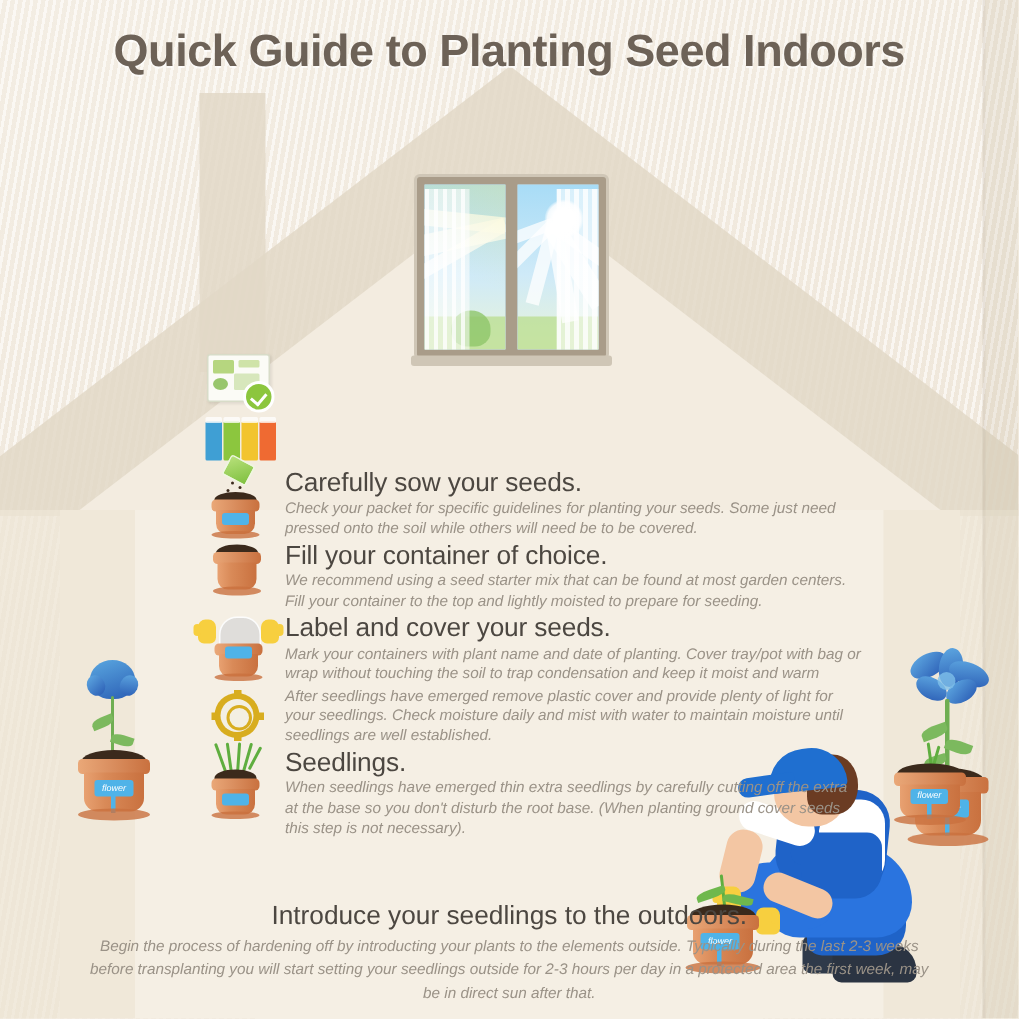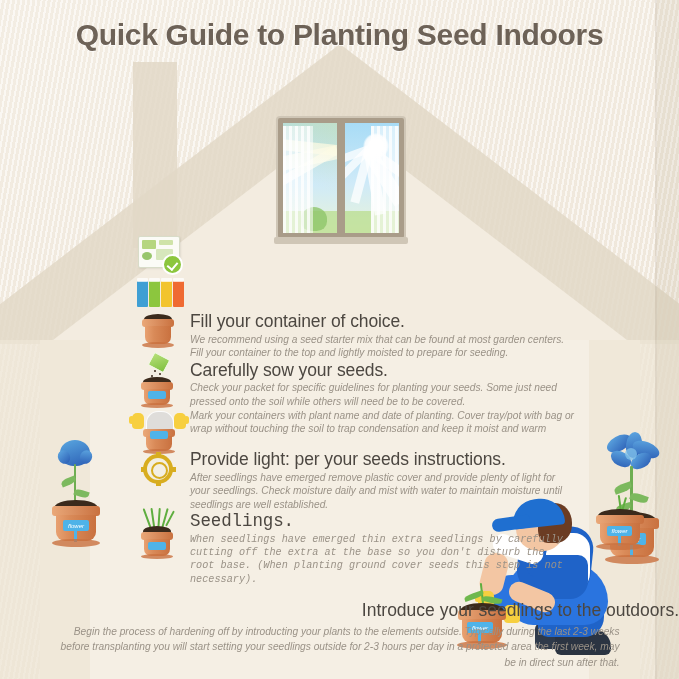--- a/index.html
+++ b/index.html
@@ -138,21 +138,21 @@
   .stem{position:absolute;background:#6fae52;border-radius:1px;}
   .leaf{position:absolute;background:#7cb95e;border-radius:50% 0 50% 0;}
   .bloom-bell{position:absolute;width:30px;height:26px;background:linear-gradient(160deg,#5aa7e0,#2b5fb5);border-radius:50% 50% 45% 45%;}
   .petal{position:absolute;background:linear-gradient(160deg,#5fa9e2,#2a5cb4);border-radius:50% 50% 50% 50%;}
 
   
   .gardener{position:absolute;left:430px;top:495px;width:250px;height:184px;}
   .g-part{position:absolute;}
 
   
-  .footer{position:absolute;left:0;top:600px;width:679px;text-align:right;}
+  .footer{position:absolute;left:0;top:600px;width:679px;text-align:center;}
   .footer h3{margin:0;font-weight:normal;font-size:17.5px;color:#4c4741;}
   .footer p{margin:3px auto 0;width:560px;font-size:10.2px;line-height:1.5;color:#9a9287;font-style:italic;}
 </style>
 </head>
 <body>
 
 <div id="poster">
 
   <div class="bg-layer">
     <div class="chimney"></div>
@@ -299,75 +299,75 @@
         <div class="ic cal c2"></div>
         <div class="ic cal c3"></div>
         <div class="ic cal c4"></div>
         <div class="ic cal-top" style="left:3px;"></div>
         <div class="ic cal-top" style="left:15px;"></div>
         <div class="ic cal-top" style="left:27px;"></div>
         <div class="ic cal-top" style="left:39px;"></div>
       </div>
     </div>
 
-    <div class="step">
-      <div class="icon" style="top:0;">
-        <div class="ic soil" style="left:10px;top:2px;width:28px;height:11px;"></div>
-        <div class="ic pot-rim" style="left:8px;top:7px;width:32px;height:8px;"></div>
-        <div class="ic pot-body" style="left:11px;top:14px;width:26px;height:18px;border-radius:0 0 7px 7px;"></div>
-        <div class="ic pot-saucer" style="left:8px;top:30px;width:32px;height:6px;"></div>
-      </div>
-      <h3>Fill your container of choice.</h3>
-      <p>We recommend using a seed starter mix that can be found at most garden centers. Fill your container to the top and lightly moisted to prepare for seeding.</p>
-    </div>
-
     <div class="step" style="min-height:46px;">
       <div class="icon" style="top:-6px;height:56px;">
         <div class="ic packet" style="left:16px;top:0;"></div>
         <div class="ic seed" style="left:20px;top:15px;"></div>
         <div class="ic seed" style="left:25px;top:18px;"></div>
         <div class="ic seed" style="left:17px;top:20px;"></div>
         <div class="ic soil" style="left:9px;top:22px;width:28px;height:10px;"></div>
         <div class="ic pot-rim" style="left:7px;top:27px;width:32px;height:8px;"></div>
         <div class="ic pot-body" style="left:10px;top:34px;width:26px;height:16px;border-radius:0 0 7px 7px;"></div>
         <div class="ic tag" style="left:14px;top:36px;width:18px;height:8px;"></div>
         <div class="ic pot-saucer" style="left:7px;top:48px;width:32px;height:5px;"></div>
       </div>
       <h3>Carefully sow your seeds.</h3>
       <p>Check your packet for specific guidelines for planting your seeds.  Some just need pressed onto the soil while others will need be to be covered.</p>
     </div>
 
     <div class="step">
+      <div class="icon" style="top:0;">
+        <div class="ic soil" style="left:10px;top:2px;width:28px;height:11px;"></div>
+        <div class="ic pot-rim" style="left:8px;top:7px;width:32px;height:8px;"></div>
+        <div class="ic pot-body" style="left:11px;top:14px;width:26px;height:18px;border-radius:0 0 7px 7px;"></div>
+        <div class="ic pot-saucer" style="left:8px;top:30px;width:32px;height:6px;"></div>
+      </div>
+      <h3>Fill your container of choice.</h3>
+      <p>We recommend using a seed starter mix that can be found at most garden centers. Fill your container to the top and lightly moisted to prepare for seeding.</p>
+    </div>
+
+    <div class="step">
       <div class="icon" style="left:-4px;width:58px;top:0;">
         <div class="ic glove" style="left:2px;top:4px;"></div>
         <div class="ic glove r" style="left:44px;top:4px;"></div>
         <div class="ic wrap-dome" style="left:16px;top:2px;width:26px;height:22px;"></div>
         <div class="ic pot-rim" style="left:13px;top:20px;width:32px;height:8px;"></div>
         <div class="ic pot-body" style="left:16px;top:27px;width:26px;height:15px;border-radius:0 0 7px 7px;"></div>
         <div class="ic tag" style="left:20px;top:22px;width:18px;height:8px;"></div>
         <div class="ic pot-saucer" style="left:13px;top:40px;width:32px;height:5px;"></div>
       </div>
+      <h3>Label and cover your seeds.</h3>
       <p>Mark your containers with plant name and date of planting. Cover tray/pot with bag or wrap without touching the soil to trap condensation and keep it moist and warm</p>
     </div>
 
     <div class="step">
       <div class="icon" style="top:2px;">
         <div class="ic ring-out" style="left:9px;top:2px;"></div>
         <div class="ic ring-spike" style="left:22px;top:0px;"></div>
         <div class="ic ring-spike" style="left:22px;top:29px;"></div>
         <div class="ic ring-spike" style="left:7px;top:15px;"></div>
         <div class="ic ring-spike" style="left:37px;top:15px;"></div>
         <div class="ic ring-mid" style="left:13px;top:6px;"></div>
         <div class="ic ring-in" style="left:17px;top:10px;"></div>
       </div>
-      <h3>Provide light: per your seeds instructions.</h3>
       <p>After seedlings have emerged remove plastic cover and provide plenty of light for your seedlings. Check moisture daily and mist with water to maintain moisture until seedlings are well established.</p>
     </div>
 
-    <div class="step" style="min-height:48px;font-family:Liberation Mono, monospace;">
+    <div class="step" style="min-height:48px;">
       <div class="icon" style="top:-4px;height:56px;">
         <div class="ic blade" style="left:12px;top:0;height:20px;transform:rotate(-20deg);"></div>
         <div class="ic blade" style="left:18px;top:0;height:22px;transform:rotate(-8deg);"></div>
         <div class="ic blade" style="left:24px;top:0;height:22px;transform:rotate(4deg);"></div>
         <div class="ic blade" style="left:30px;top:0;height:20px;transform:rotate(16deg);"></div>
         <div class="ic blade" style="left:35px;top:2px;height:17px;transform:rotate(28deg);"></div>
         <div class="ic soil" style="left:9px;top:18px;width:28px;height:11px;"></div>
         <div class="ic pot-rim" style="left:7px;top:24px;width:32px;height:8px;"></div>
         <div class="ic pot-body" style="left:10px;top:31px;width:26px;height:17px;border-radius:0 0 7px 7px;"></div>
         <div class="ic tag" style="left:14px;top:34px;width:18px;height:8px;"></div>

